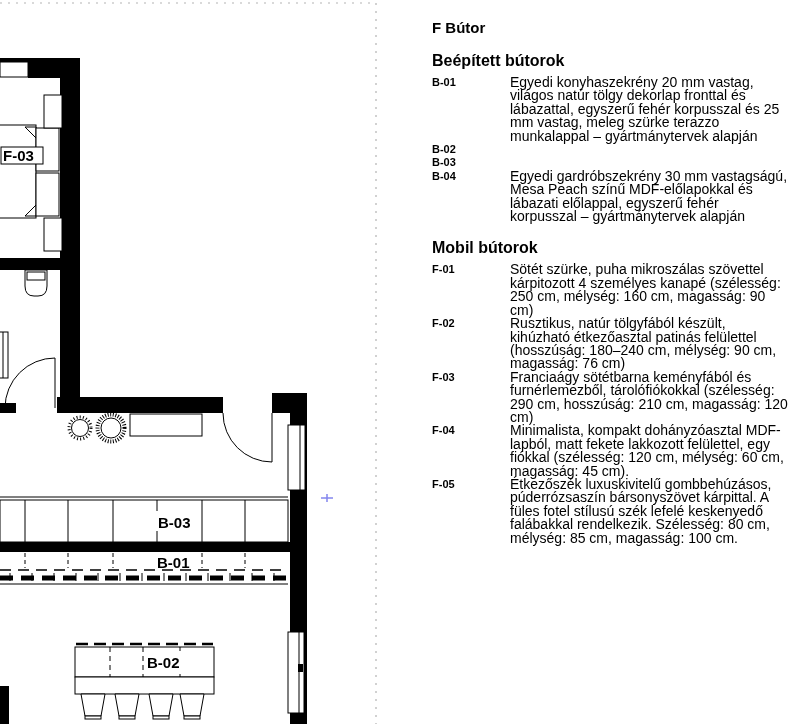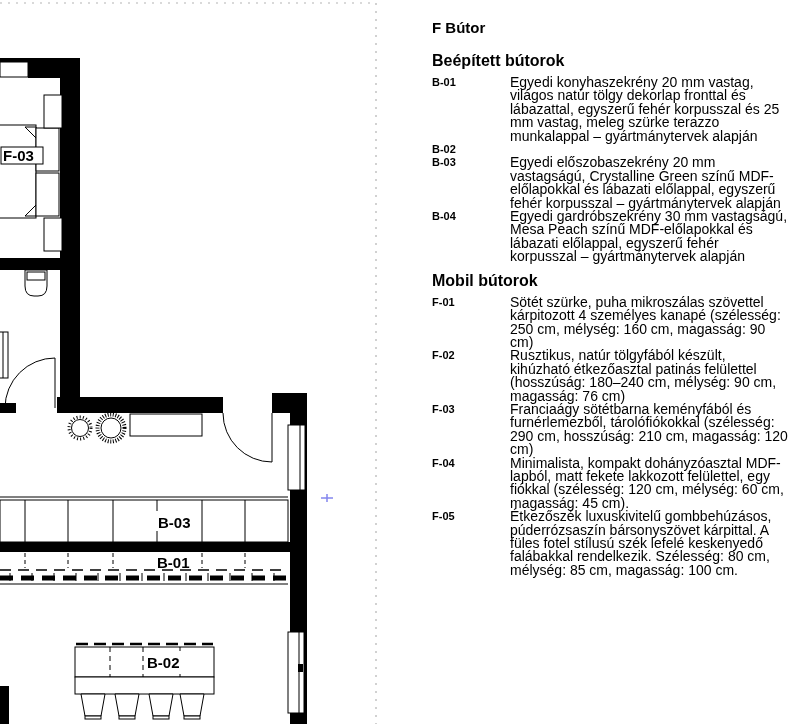--- a/index.html
+++ b/index.html
@@ -11,21 +11,21 @@
   .plan { position:absolute; left:0; top:0; }
   .k  { fill:#000; stroke:none; }
   .w  { fill:#fff; stroke:#000; stroke-width:1; }
   .ln { fill:none; stroke:#000; stroke-width:1; }
   .plan text { font-family:"Liberation Sans", sans-serif; font-weight:bold; font-size:15px; fill:#000; }
 
   
   .panel { position:absolute; left:432px; top:18px; width:356px; }
   .panel h1 { font-size:15px; line-height:19px; margin:0 0 15px 0; font-weight:bold; }
   .panel h2 { font-size:16px; line-height:17px; margin:0 0 7px 0; font-weight:bold; }
-  .panel section.second h2 { margin-top:8px; }
+  .panel section.second h2 { margin-top:16px; }
   .item { display:flex; align-items:flex-start; }
   .item .code { width:78px; flex:0 0 78px; font-weight:bold; font-size:11px; line-height:13.4px; }
   .item .desc { width:278px; flex:0 0 278px; font-size:14px; line-height:13.4px; }
 </style>
 </head>
 <body>
 
 <div class="stage">
 
   <svg class="plan" width="380" height="724" viewBox="0 0 380 724">
@@ -189,21 +189,20 @@
             <div class="code">B-01</div>
             <div class="desc">Egyedi konyhaszekrény 20 mm vastag, világos natúr tölgy dekorlap fronttal és lábazattal, egyszerű fehér korpusszal és 25 mm vastag, meleg szürke terazzo munkalappal – gyártmánytervek alapján</div>
           </div>
 
           <div class="item">
             <div class="code">B-02</div>
           </div>
 
           <div class="item">
             <div class="code">B-03</div>
-            <div class="desc">Egyedi előszobaszekrény 20 mm vastagságú, Crystalline Green színű MDF-előlapokkal és lábazati előlappal, egyszerű fehér korpusszal – gyártmánytervek alapján</div>
           </div>
 
           <div class="item">
             <div class="code">B-04</div>
             <div class="desc">Egyedi gardróbszekrény 30 mm vastagságú, Mesa Peach színű MDF-előlapokkal és lábazati előlappal, egyszerű fehér korpusszal – gyártmánytervek alapján</div>
           </div>
         </div>
     </section>
 
     <section class="second">

